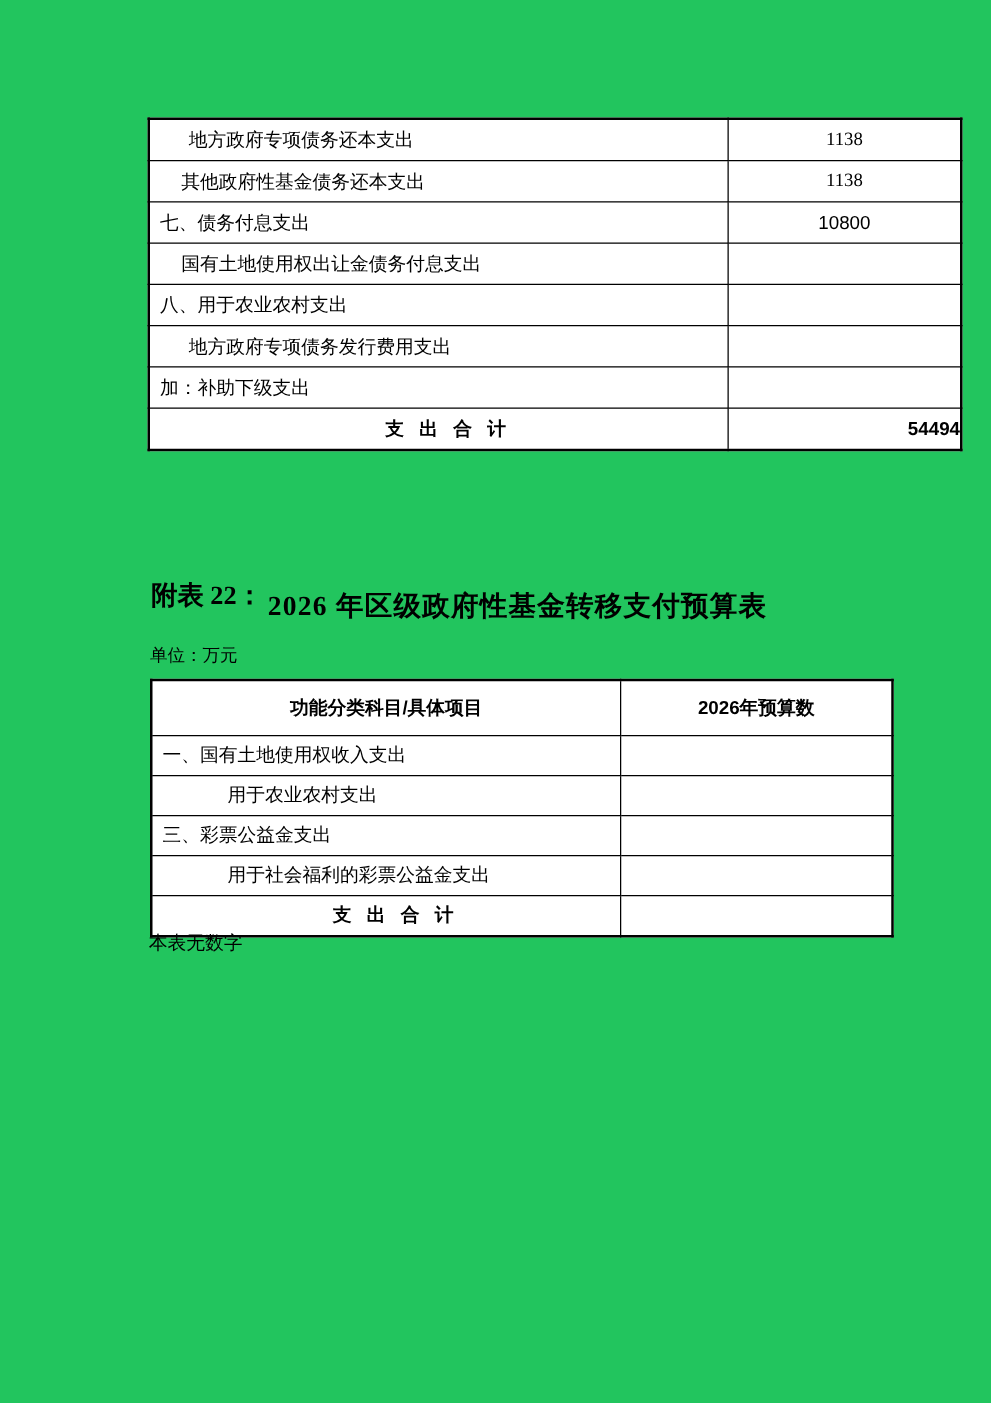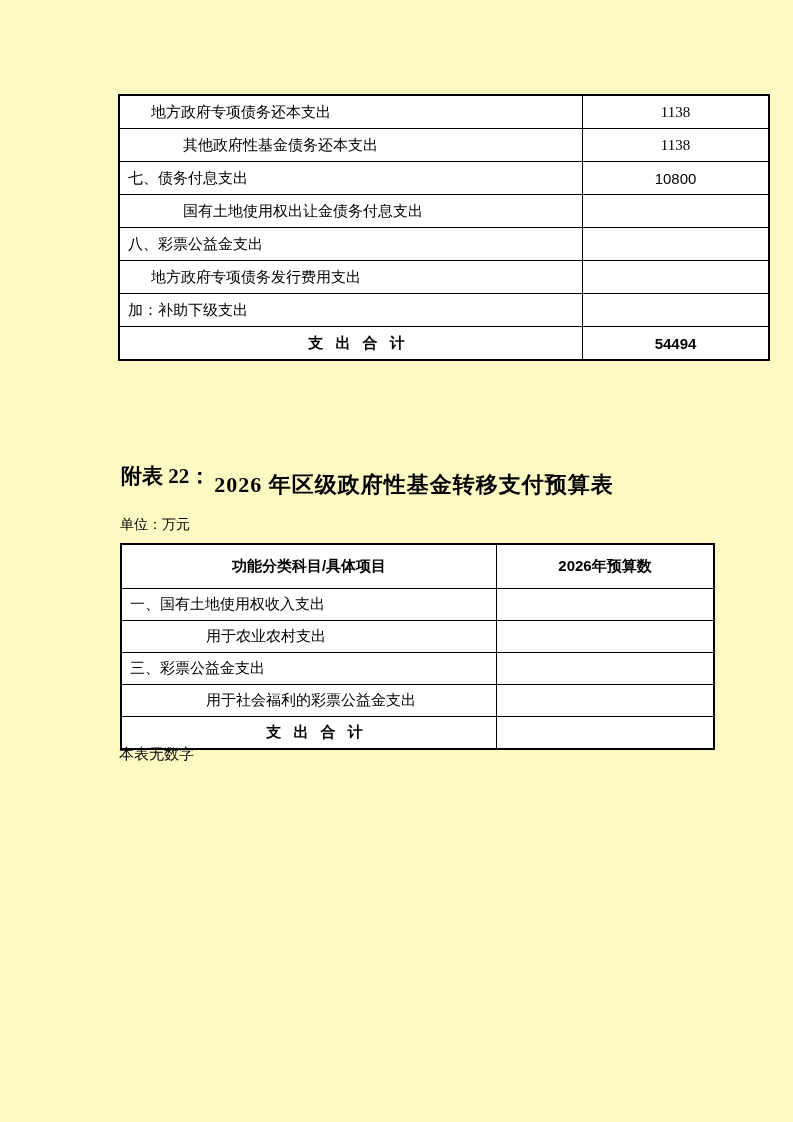--- a/index.html
+++ b/index.html
@@ -4,21 +4,21 @@
 <style>
   html, body {
     margin: 0;
     padding: 0;
     background: #ffffff;
   }
   .page {
     position: relative;
     width: 793px;
     height: 1122px;
-    background: #fef9c3;
+    background: #22c55e;
     color: #000000;
     font-family: "Liberation Serif", "DejaVu Serif", serif;
     overflow: hidden;
   }
 
   
   .tbl {
     position: absolute;
     border-collapse: collapse;
     table-layout: fixed;
@@ -46,32 +46,33 @@
   .tbl2 .c1 { width: 372px; }
   .tbl2 .c2 { width: 214px; }
   .tbl2 th {
     height: 41px;
     font-size: 15px;
     font-weight: bold;
     text-align: center;
     font-family: "Liberation Sans", "DejaVu Sans", sans-serif;
   }
   .tbl2 td { height: 29px; font-size: 15px; }
-  .tbl2 tr.indent1 .lbl { padding-left: 84px; }
+  .tbl2 tr.indent1 .lbl { padding-left: 60px; }
 
   
   tr.indent1 .lbl { padding-left: 31px; }
-  tr.indent2 .lbl { padding-left: 63px; }
+  tr.indent2 .lbl { padding-left: 25px; }
   tr.bold td {
     font-weight: normal;
     font-family: "Liberation Sans", "DejaVu Sans", sans-serif;
   }
   tr.total td {
     font-weight: bold;
     font-family: "Liberation Sans", "DejaVu Sans", sans-serif;
+    text-align: right;
   }
   tr.total .lbl {
     text-align: center;
     padding-left: 16px;
     letter-spacing: 4px;
   }
 
   
   .appendix-label {
     position: absolute;
@@ -125,21 +126,21 @@
         </tr>
         <tr class="bold">
           <td class="c1 lbl">七、债务付息支出</td>
           <td class="c2 val">10800</td>
         </tr>
         <tr class="indent2">
           <td class="c1 lbl">国有土地使用权出让金债务付息支出</td>
           <td class="c2 val"></td>
         </tr>
         <tr class="bold">
-          <td class="c1 lbl">八、彩票公益金支出</td>
+          <td class="c1 lbl">八、用于农业农村支出</td>
           <td class="c2 val"></td>
         </tr>
         <tr class="indent1">
           <td class="c1 lbl">地方政府专项债务发行费用支出</td>
           <td class="c2 val"></td>
         </tr>
         <tr class="plain">
           <td class="c1 lbl">加：补助下级支出</td>
           <td class="c2 val"></td>
         </tr>

